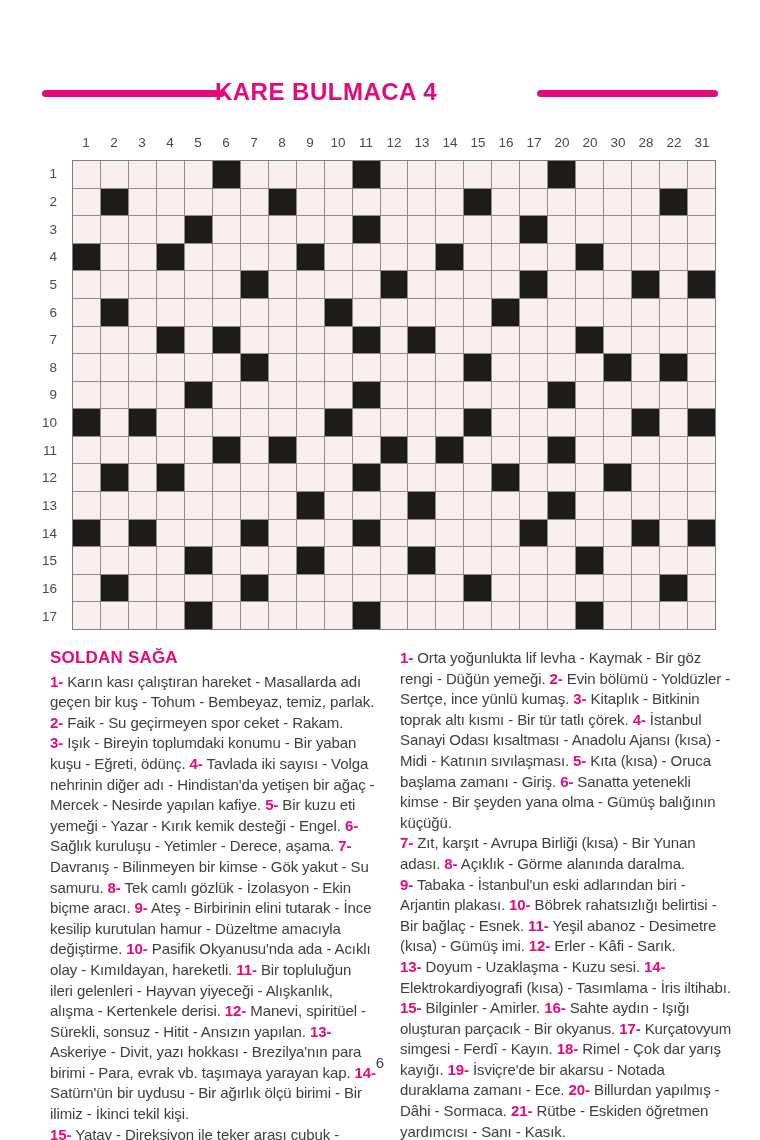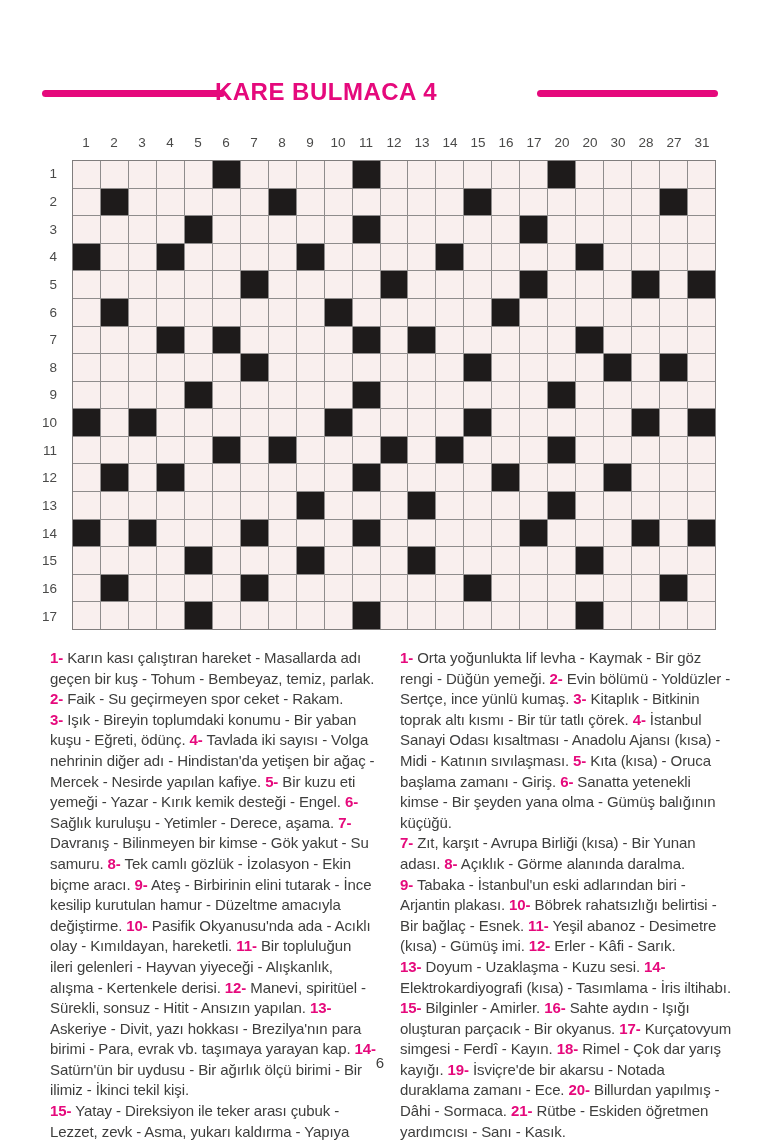--- a/index.html
+++ b/index.html
@@ -78,21 +78,21 @@
     <div>12</div>
     <div>13</div>
     <div>14</div>
     <div>15</div>
     <div>16</div>
     <div>17</div>
     <div>20</div>
     <div>20</div>
     <div>30</div>
     <div>28</div>
-    <div>27</div>
+    <div>22</div>
     <div>31</div>
   </div>
 <div class="row-labels">
     <div>1</div>
     <div>2</div>
     <div>3</div>
     <div>4</div>
     <div>5</div>
     <div>6</div>
     <div>7</div>
@@ -495,20 +495,21 @@
     <div class="cell"></div>
     <div class="cell"></div>
     <div class="cell black"></div>
     <div class="cell"></div>
     <div class="cell"></div>
     <div class="cell"></div>
     <div class="cell"></div>
   </div>
 
 <div class="clues across">
+  <div class="clue-heading">SOLDAN SAĞA</div>
   <div class="clue-body"><span class="clue-num">1-</span><span> Karın kası çalıştıran hareket - Masallarda adı geçen bir kuş - Tohum - Bembeyaz, temiz, parlak. </span><br><span class="clue-num">2-</span><span> Faik - Su geçirmeyen spor ceket - Rakam. </span><br><span class="clue-num">3-</span><span> Işık - Bireyin toplumdaki konumu - Bir yaban kuşu - Eğreti, ödünç. </span><span class="clue-num">4-</span><span> Tavlada iki sayısı - Volga nehrinin diğer adı - Hindistan'da yetişen bir ağaç - Mercek - Nesirde yapılan kafiye. </span><span class="clue-num">5-</span><span> Bir kuzu eti yemeği - Yazar - Kırık kemik desteği - Engel. </span><span class="clue-num">6-</span><span> Sağlık kuruluşu - Yetimler - Derece, aşama. </span><span class="clue-num">7-</span><span> Davranış - Bilinmeyen bir kimse - Gök yakut - Su samuru. </span><span class="clue-num">8-</span><span> Tek camlı gözlük - İzolasyon - Ekin biçme aracı. </span><span class="clue-num">9-</span><span> Ateş - Birbirinin elini tutarak - İnce kesilip kurutulan hamur - Düzeltme amacıyla değiştirme. </span><span class="clue-num">10-</span><span> Pasifik Okyanusu'nda ada - Acıklı olay - Kımıldayan, hareketli. </span><span class="clue-num">11-</span><span> Bir topluluğun ileri gelenleri - Hayvan yiyeceği - Alışkanlık, alışma - Kertenkele derisi. </span><span class="clue-num">12-</span><span> Manevi, spiritüel - Sürekli, sonsuz - Hitit - Ansızın yapılan. </span><span class="clue-num">13-</span><span> Askeriye - Divit, yazı hokkası - Brezilya'nın para birimi - Para, evrak vb. taşımaya yarayan kap. </span><span class="clue-num">14-</span><span> Satürn'ün bir uydusu - Bir ağırlık ölçü birimi - Bir ilimiz - İkinci tekil kişi. </span><br><span class="clue-num">15-</span><span> Yatay - Direksiyon ile teker arası çubuk - Lezzet, zevk - Asma, yukarı kaldırma - Yapıya girilen açıklık. </span><br><br></div>
 </div>
 
 <div class="clues down">
   <div class="clue-body"><span class="clue-num">1-</span><span> Orta yoğunlukta lif levha - Kaymak - Bir göz rengi - Düğün yemeği. </span><span class="clue-num">2-</span><span> Evin bölümü - Yoldüzler - Sertçe, ince yünlü kumaş. </span><span class="clue-num">3-</span><span> Kitaplık - Bitkinin toprak altı kısmı - Bir tür tatlı çörek. </span><span class="clue-num">4-</span><span> İstanbul Sanayi Odası kısaltması - Anadolu Ajansı (kısa) - Midi - Katının sıvılaşması. </span><span class="clue-num">5-</span><span> Kıta (kısa) - Oruca başlama zamanı - Giriş. </span><span class="clue-num">6-</span><span> Sanatta yetenekli kimse - Bir şeyden yana olma - Gümüş balığının küçüğü. </span><br><span class="clue-num">7-</span><span> Zıt, karşıt - Avrupa Birliği (kısa) - Bir Yunan adası. </span><span class="clue-num">8-</span><span> Açıklık - Görme alanında daralma. </span><br><span class="clue-num">9-</span><span> Tabaka - İstanbul'un eski adlarından biri - Arjantin plakası. </span><span class="clue-num">10-</span><span> Böbrek rahatsızlığı belirtisi - Bir bağlaç - Esnek. </span><span class="clue-num">11-</span><span> Yeşil abanoz - Desimetre (kısa) - Gümüş imi. </span><span class="clue-num">12-</span><span> Erler - Kâfi - Sarık. </span><br><span class="clue-num">13-</span><span> Doyum - Uzaklaşma - Kuzu sesi. </span><span class="clue-num">14-</span><span> Elektrokardiyografi (kısa) - Tasımlama - İris iltihabı. </span><br><span class="clue-num">15-</span><span> Bilginler - Amirler. </span><span class="clue-num">16-</span><span> Sahte aydın - Işığı oluşturan parçacık - Bir okyanus. </span><span class="clue-num">17-</span><span> Kurçatovyum simgesi - Ferdî - Kayın. </span><span class="clue-num">18-</span><span> Rimel - Çok dar yarış kayığı. </span><span class="clue-num">19-</span><span> İsviçre'de bir akarsu - Notada duraklama zamanı - Ece. </span><span class="clue-num">20-</span><span> Billurdan yapılmış - Dâhi - Sormaca. </span><span class="clue-num">21-</span><span> Rütbe - Eskiden öğretmen yardımcısı - Sanı - Kasık. </span><br></div>
 </div>
 
 <div class="page-num">6</div>
 
 </body></html>

